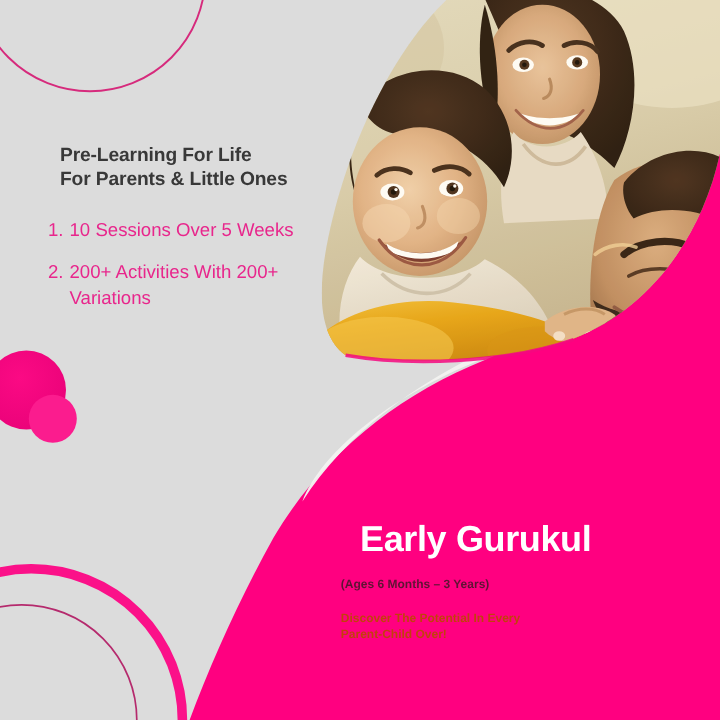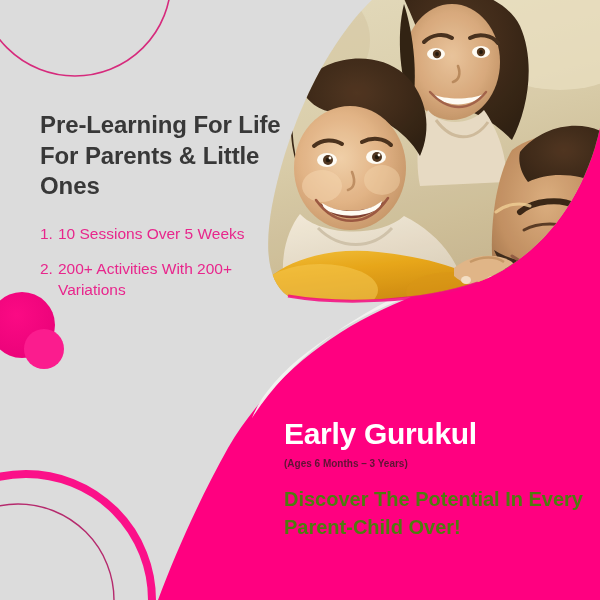--- a/index.html
+++ b/index.html
@@ -26,22 +26,22 @@
   }
 
   
   .copy-block {
     position: absolute;
     left: 40px;
     top: 110px;
     width: 260px;
   }
   .headline {
-    margin: 0;
-    font-size: 24px;
+    margin: 10px;
+    font-size: 16px;
     font-weight: bold;
     line-height: 1.28;
     color: #383838;
     letter-spacing: -0.1px;
   }
   .headline .line2 { display: block; }
 
   .bullet-list {
     margin: 22px 0 0 0;
     padding: 0;
@@ -65,39 +65,39 @@
   }
 
   
   .brand-block {
     position: absolute;
     left: 284px;
     top: 418px;
     width: 300px;
   }
   .brand-title {
-    margin: 0;
+    margin: 16px;
     font-size: 30px;
     font-weight: bold;
     color: #ffffff;
     letter-spacing: -0.3px;
     line-height: 1.05;
   }
   .brand-ages {
     margin: 8px 0 0 0;
     font-size: 10px;
     font-weight: bold;
     color: #5e1434;
     line-height: 1.2;
   }
   .brand-tagline {
     margin: 15px 0 0 0;
-    font-size: 20px;
+    font-size: 10px;
     font-weight: bold;
-    color: #4d7c0f;
+    color: #c2410c;
     line-height: 1.42;
   }
   .tagline-line { display: block; }
 </style>
 </head>
 <body>
 
 <div id="poster">
 
   <svg id="bg-svg" viewBox="0 0 600 600">

